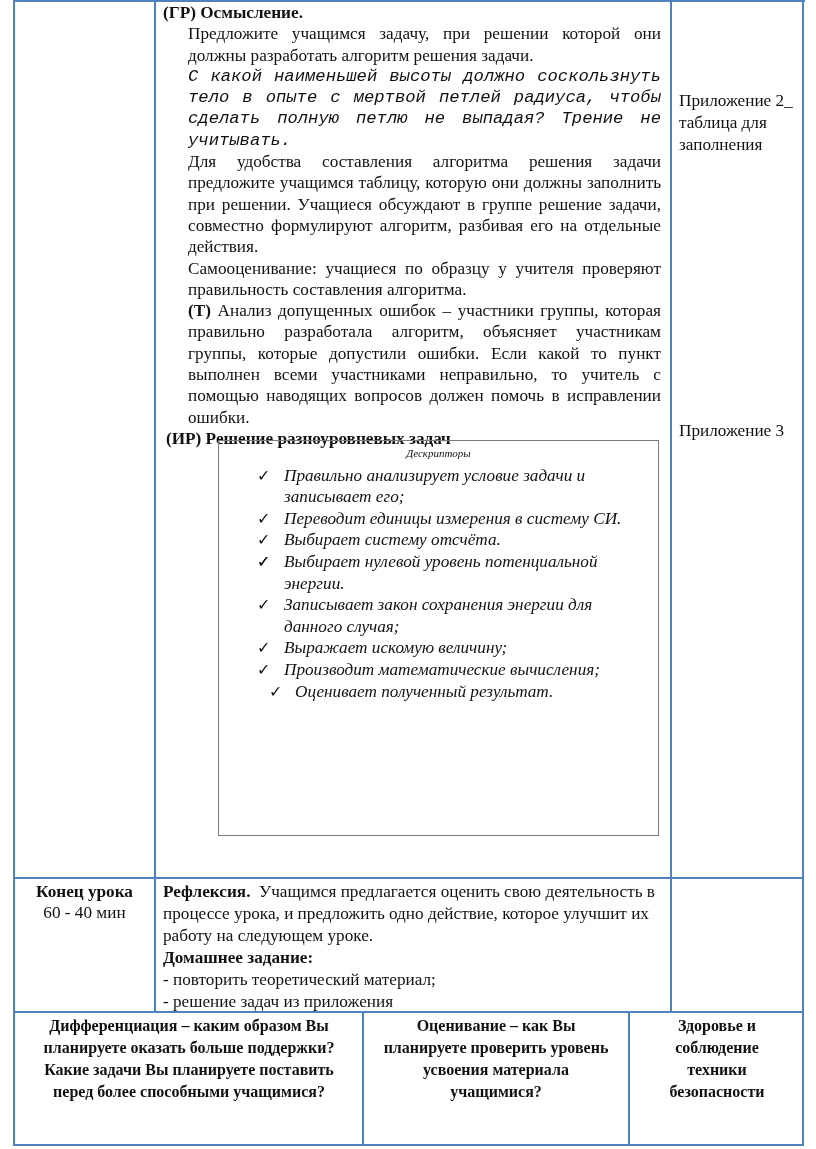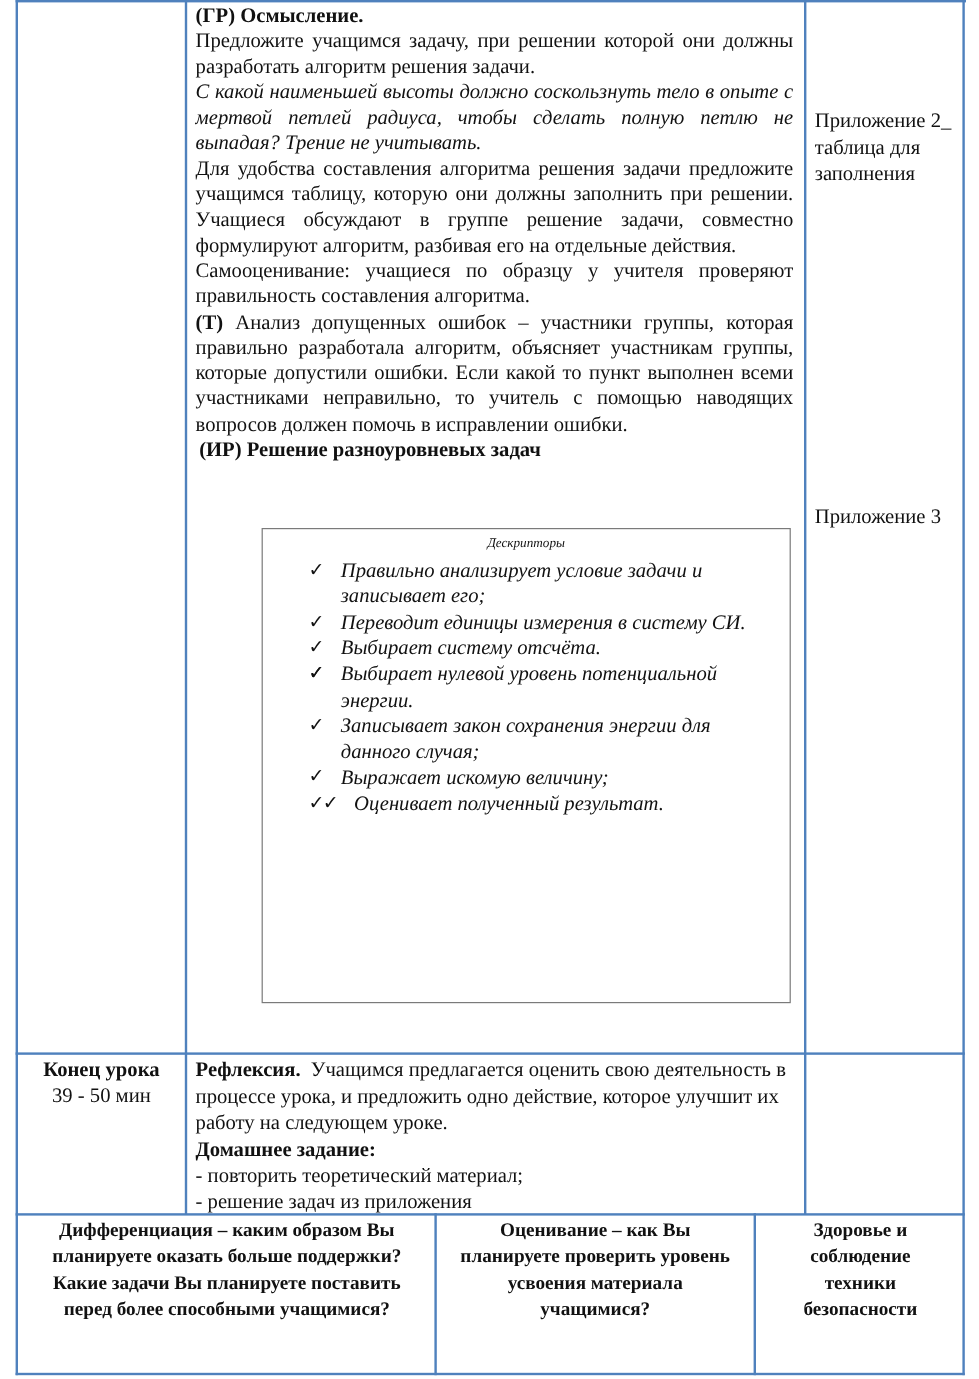--- a/index.html
+++ b/index.html
@@ -3,23 +3,23 @@
 <meta charset="utf-8">
 <style>
   html, body { margin: 0; padding: 0; background: #ffffff; }
   body { width: 816px; height: 1149px; position: relative; overflow: hidden;
          font-family: "Liberation Serif", "DejaVu Serif", serif; color: #111; }
   .page { position: absolute; left: 0; top: 0; width: 710px; height: 1149px; }
   .vline { position: absolute; width: 2px; background: #4f81bd; }
   .hline { position: absolute; height: 2px; background: #4f81bd; }
   .cell { position: absolute; box-sizing: border-box; }
   .txt { font-size: 17.2px; line-height: 21.3px; }
-  .just { text-align: justify; }
+  .just { text-align: justify; margin-left: 25px; }
   .b { font-weight: bold; }
-  .i { font-style: italic; }
+  .i { font-style: italic; font-family: Liberation Mono, monospace; }
   p { margin: 0; }
   .desc-box { position: absolute; left: 218px; top: 440px; width: 441px; height: 396px;
               border: 1.5px solid #7a7a7a; box-sizing: border-box; }
   .desc-title { text-align: center; font-style: italic; font-size: 11px; line-height: 21.6px; margin-top: 2px; }
   .desc-list { list-style: none; margin: 0; padding: 0; }
   .desc-list li { position: relative; padding-left: 65px; font-style: italic; font-size: 17.2px; line-height: 21.6px; padding-right: 6px; }
   .desc-list li .chk { position: absolute; left: 38px; top: 0; font-style: normal; font-size: 16px; }
   .desc-list li.last { padding-left: 76px; }
   .desc-list li.last .chk { left: 50px; }
   .center { text-align: center; }
@@ -54,31 +54,31 @@
   <div class="desc-box">
     <div class="desc-title">Дескрипторы</div>
     <ul class="desc-list">
       <li><span class="chk">✓</span><span>Правильно анализирует условие задачи и записывает его;</span></li>
       <li><span class="chk">✓</span><span>Переводит единицы измерения в систему СИ.</span></li>
       <li><span class="chk">✓</span><span>Выбирает систему отсчёта.</span></li>
       <li><span class="chk">✓</span></li>
       <li><span class="chk">✓</span><span>Выбирает нулевой уровень потенциальной энергии.</span></li>
       <li><span class="chk">✓</span><span>Записывает закон сохранения энергии для данного случая;</span></li>
       <li><span class="chk">✓</span><span>Выражает искомую величину;</span></li>
-      <li><span class="chk">✓</span></li>
+      <li><span class="chk">✓</span><span>Производит математические вычисления;</span></li>
       <li class="last"><span class="chk">✓</span><span>Оценивает полученный результат.</span></li>
     </ul>
   </div>
 
   <div class="cell txt" style="left:679px; top:90px; width:115px; line-height:22px;">Приложение 2_ таблица для заполнения</div>
   <div class="cell txt" style="left:679px; top:420px; width:115px; line-height:22px;">Приложение 3</div>
 
   <div class="cell txt center" style="left:16px; top:881px; width:137px;">
     <p class="b">Конец урока</p>
-    <p>39 - 50 мин</p>
+    <p>60 - 40 мин</p>
   </div>
 
   <div class="cell txt" style="left:163px; top:881px; width:500px; line-height:22px;">
     <p><span class="b">Рефлексия.</span><span style="white-space:pre-wrap;">  Учащимся предлагается оценить свою деятельность в процессе урока, и предложить одно действие, которое улучшит их работу на следующем уроке.</span></p>
     <p class="b">Домашнее задание:</p>
     <p>- повторить теоретический материал;</p>
     <p>- решение задач из приложения</p>
   </div>
 
   <div class="cell foot" style="left:28px; top:1015px; width:322px;">Дифференциация – каким образом Вы планируете оказать больше поддержки? Какие задачи Вы планируете поставить перед более способными учащимися?</div>

